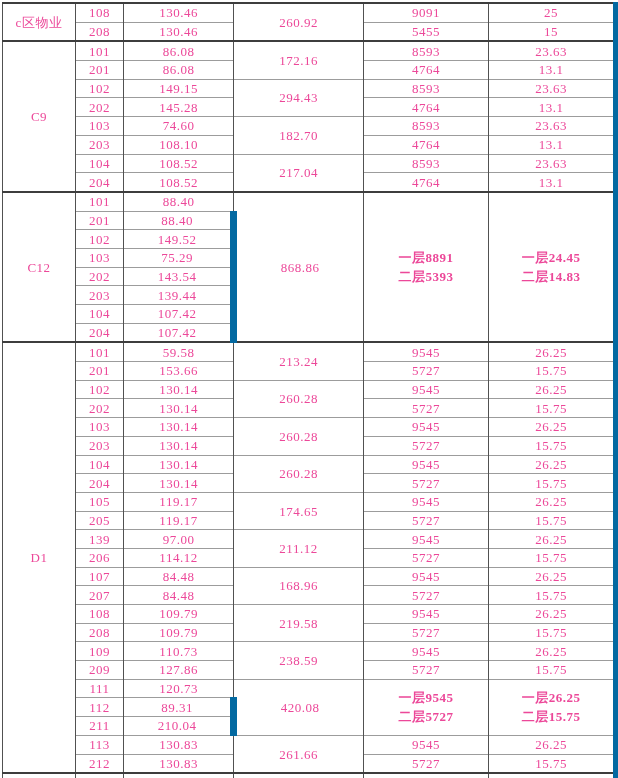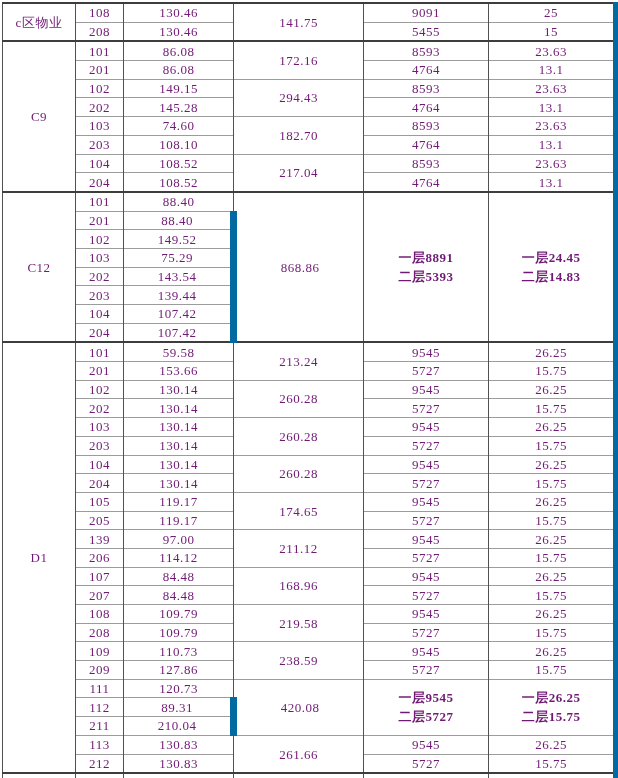--- a/index.html
+++ b/index.html
@@ -2,21 +2,21 @@
 <html><head>
 <meta charset="utf-8">
 <style>
   html, body { margin: 0; padding: 0; }
   .page {
     width: 618px; height: 778px;
     background: #ffffff;
     overflow: hidden;
     position: relative;
     font-family: "Liberation Serif", "DejaVu Serif", serif;
-    color: #701a75;
+    color: #ec4899;
   }
   table.sheet {
     border-collapse: collapse;
     table-layout: fixed;
     position: absolute;
     top: 2px; left: 2px;
     width: 614px;
   }
   table.sheet td {
     border-left: 1px solid #515151;
@@ -49,21 +49,21 @@
         <col style="width:110px">
       <col style="width:130px">
         <col style="width:125px">
         <col style="width:128px">
     </colgroup>
     <tbody>
         <tr class="group-start">
           <td rowspan="2" class="building-cell">c区物业</td>
           <td>108</td>
           <td>130.46</td>
-          <td rowspan="2">141.75</td>
+          <td rowspan="2">260.92</td>
           <td>9091</td>
           <td>25</td>
         </tr>
         <tr>
           <td>208</td>
           <td>130.46</td>
           <td>5455</td>
           <td>15</td>
         </tr>
         <tr class="group-start">

